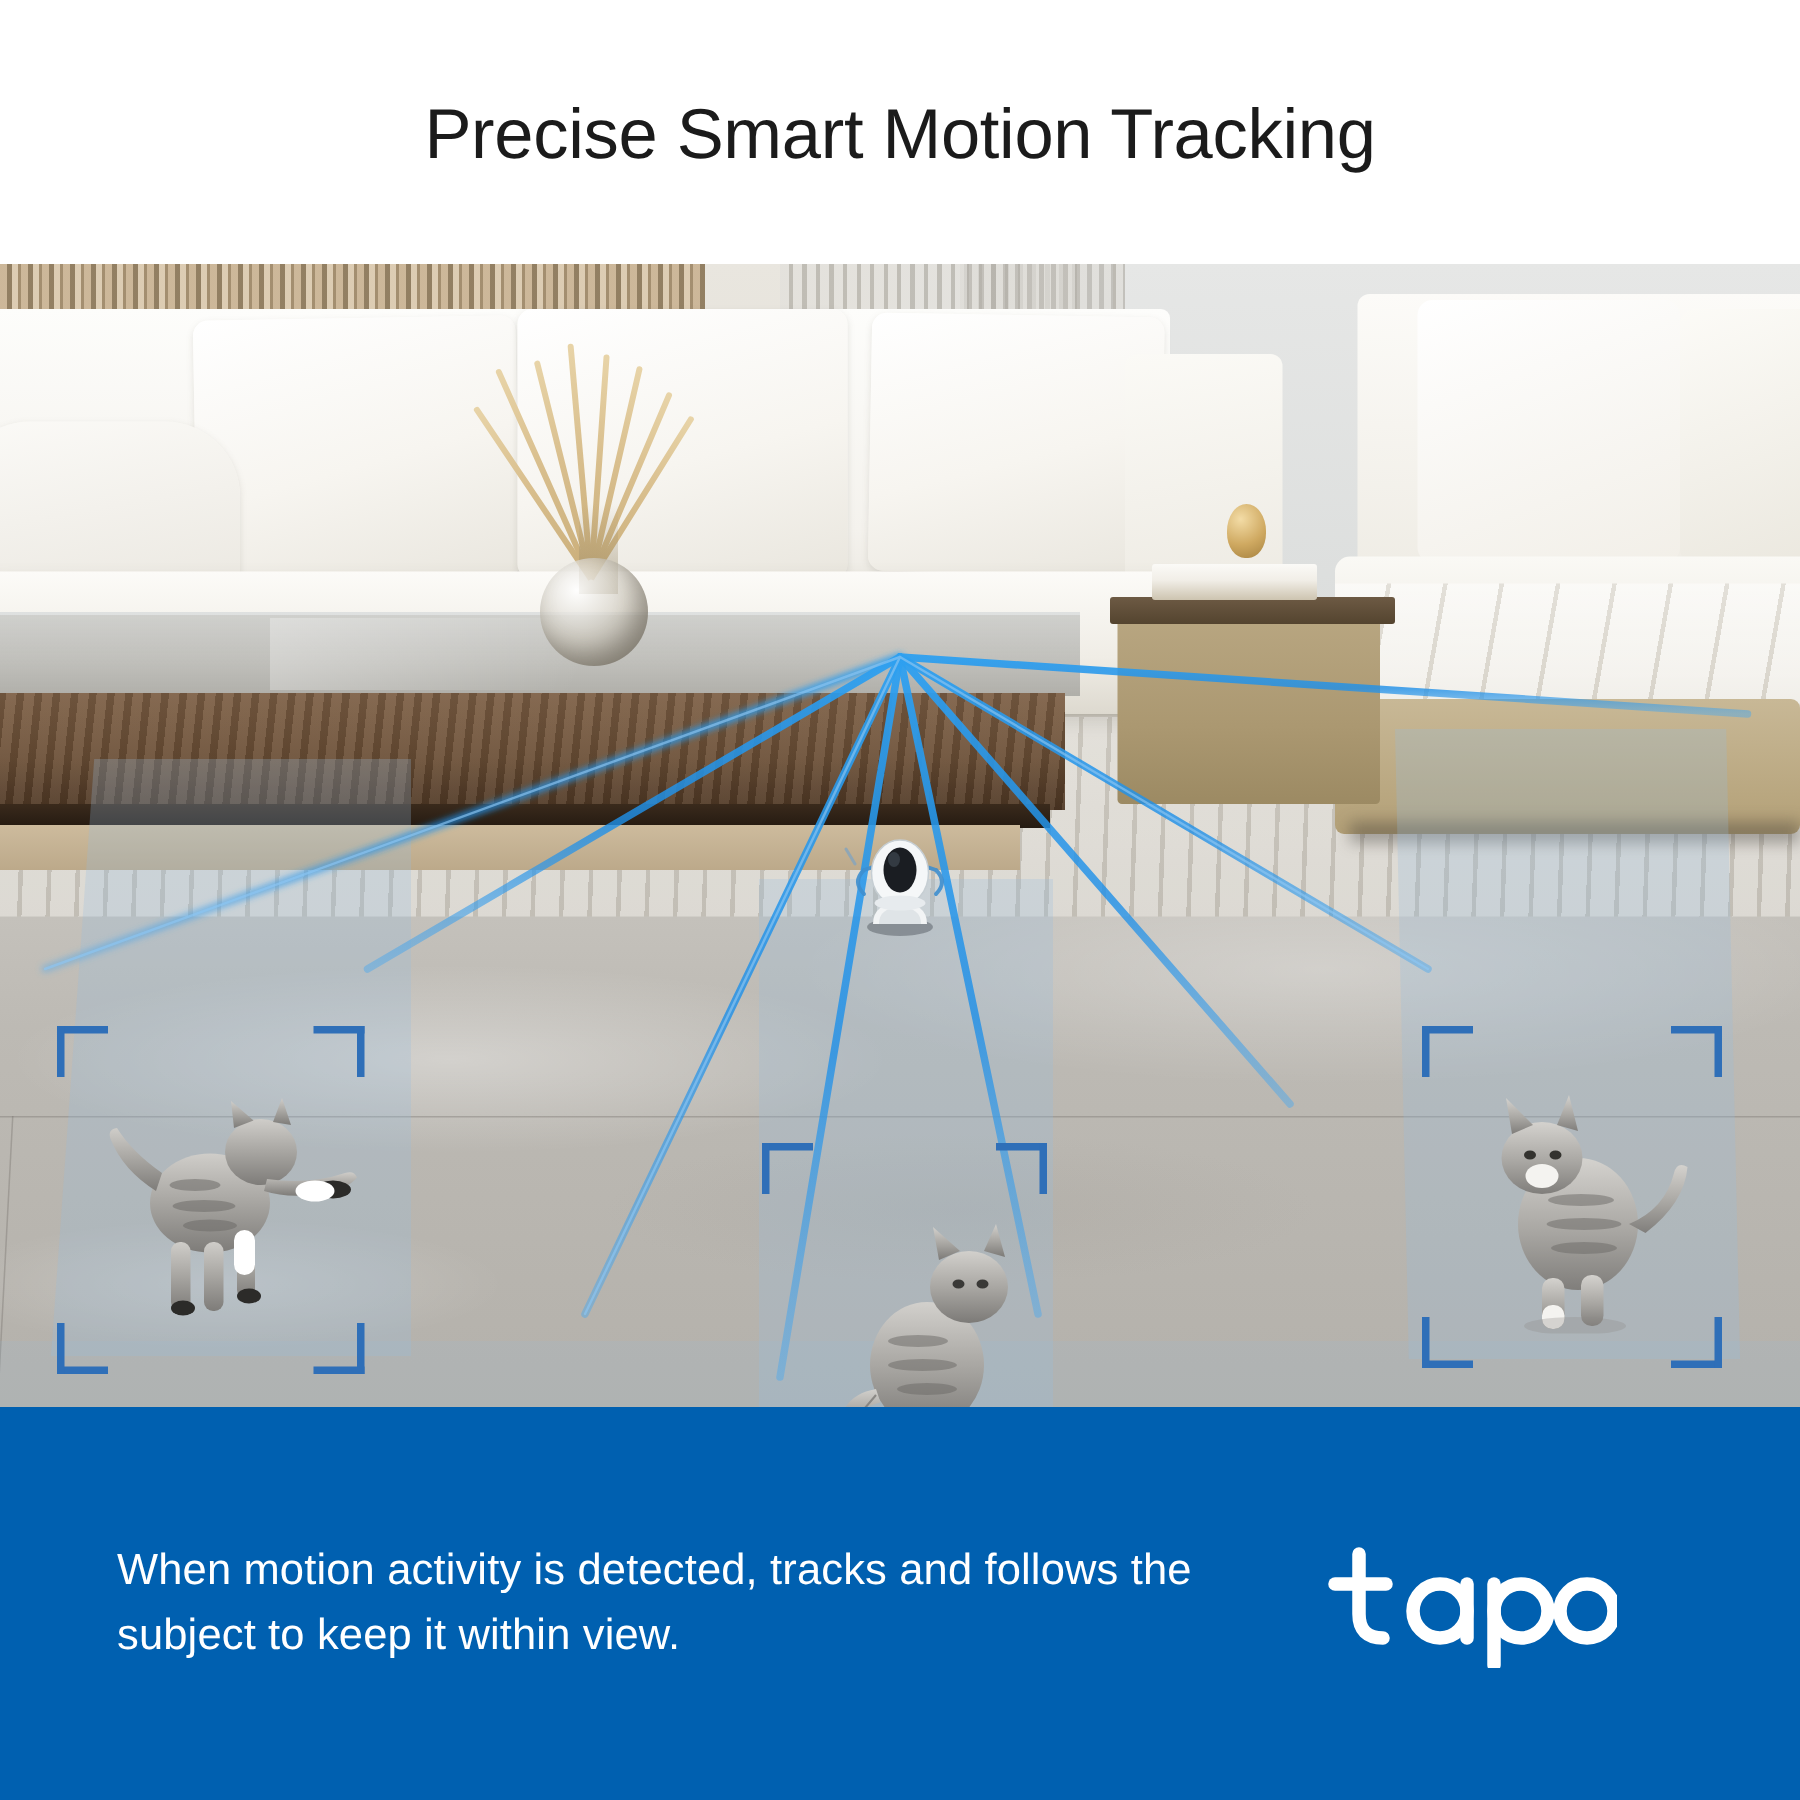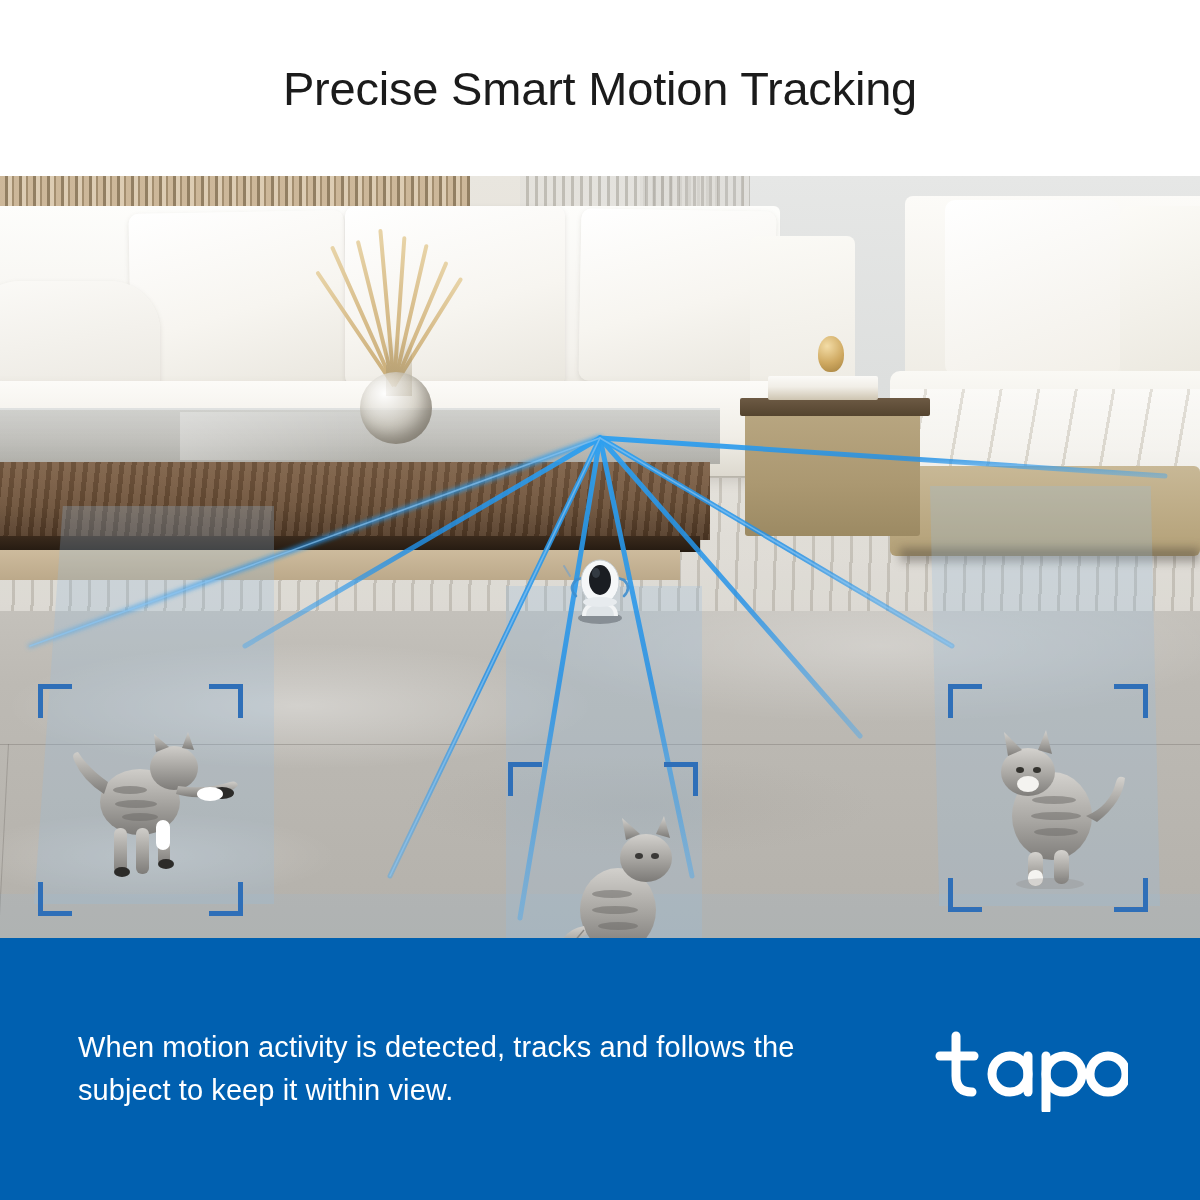--- a/index.html
+++ b/index.html
@@ -294,21 +294,21 @@
   
   .camera { position:absolute; left:560px; top:370px; width:80px; height:80px; }
 
   
   .banner {
     position:absolute; left:0; top:938px; width:1200px; height:262px;
     background:#0060b0;
   }
   .banner-inner {
     position:absolute; inset:0;
-    display:flex; align-items:center; justify-content:space-between;
+    display:flex; align-items:center; 
     padding:0 72px 0 78px;
     gap:40px;
   }
   .banner-copy {
     color:#ffffff; font-size:29px; line-height:1.5; font-weight:400;
     max-width:760px; letter-spacing:.1px;
   }
   .logo { width:200px; height:86px; flex:0 0 auto; }
   .sr { position:absolute; width:1px; height:1px; overflow:hidden; clip:rect(0 0 0 0); }
 </style>

